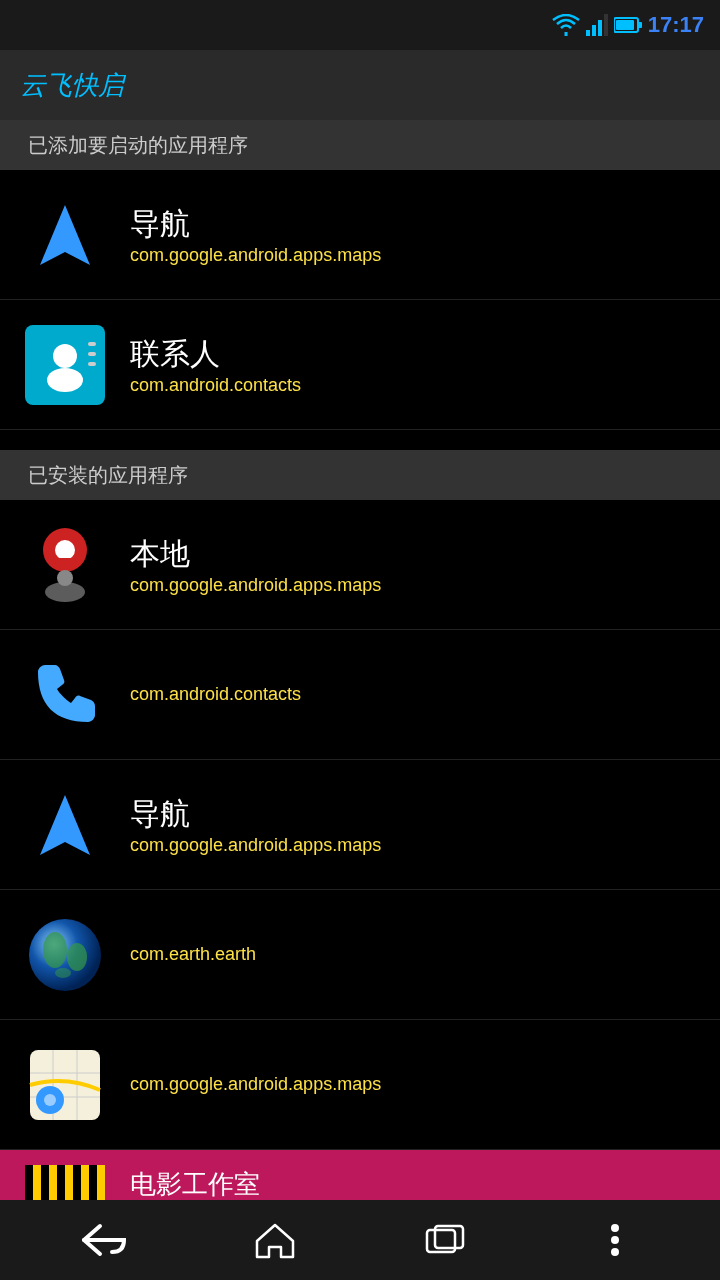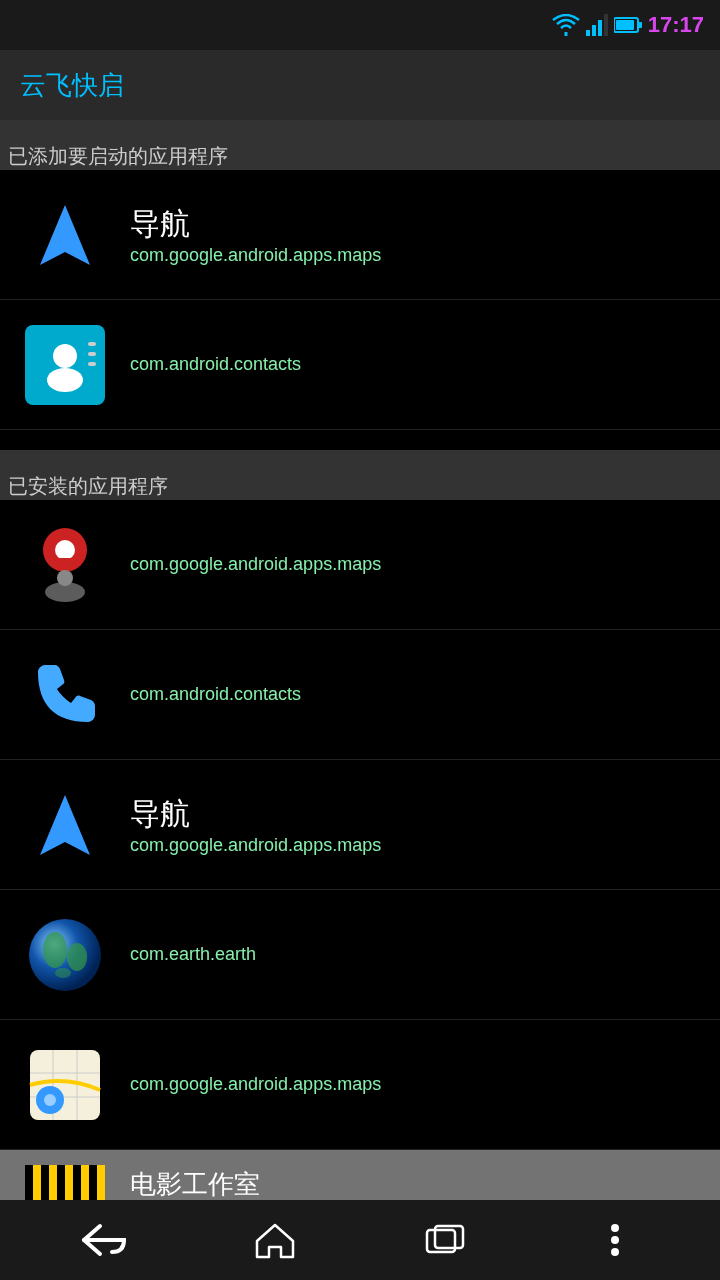--- a/index.html
+++ b/index.html
@@ -22,47 +22,48 @@
       justify-content: flex-end;
       padding-right: 16px;
       gap: 8px;
     }
     .status-icons {
       display: flex;
       align-items: center;
       gap: 6px;
     }
     .status-time {
-      color: #d946ef;
+      color: #3b82f6;
       font-size: 22px;
       font-weight: bold;
     }
 
     
     .title-bar {
       width: 720px;
       height: 70px;
       background: #2a2a2a;
       display: flex;
       align-items: center;
       padding-left: 20px;
     }
     .title-bar-text {
       color: #00bfff;
       font-size: 26px;
+      font-style: italic;
     }
 
     
     .section-header {
       width: 720px;
       height: 50px;
       background: #333;
       display: flex;
-      align-items: flex-end;
-      padding-left: 8px;
+      align-items: center;
+      padding-left: 28px;
     }
     .section-header-text {
       color: #ccc;
       font-size: 20px;
     }
 
     
     .app-item {
       width: 720px;
       height: 130px;
@@ -87,21 +88,21 @@
       flex-direction: column;
       justify-content: space-between;
     }
     .app-name {
       font-size: 30px;
       color: #fff;
       font-weight: normal;
     }
     .app-pkg {
       font-size: 18px;
-      color: #86efac;
+      color: #fde047;
       margin-top: 0;
     }
 
     
     .nav-bar {
       position: absolute;
       bottom: 0;
       width: 720px;
       height: 80px;
       background: #1a1a1a;
@@ -146,21 +147,21 @@
         #000 48px, #000 56px,
         #ffcc00 56px, #ffcc00 64px,
         #000 64px, #000 72px,
         #ffcc00 72px, #ffcc00 80px
       );
     }
 
     .partial-item {
       width: 720px;
       height: 70px;
-      background: #737373;
+      background: #be185d;
       display: flex;
       align-items: center;
       padding: 0 20px;
       border-bottom: 1px solid #222;
       overflow: hidden;
     }
   </style>
 </head>
 <body>
 
@@ -218,20 +219,21 @@
         <circle cx="35" cy="26" r="12" fill="#fff"></circle>
         <ellipse cx="35" cy="50" rx="18" ry="12" fill="#fff"></ellipse>
 
         <rect x="58" y="12" width="8" height="4" rx="2" fill="#ccc"></rect>
         <rect x="58" y="22" width="8" height="4" rx="2" fill="#ccc"></rect>
         <rect x="58" y="32" width="8" height="4" rx="2" fill="#ccc"></rect>
       </svg>
     </div>
   </div>
   <div class="app-info">
+    <span class="app-name">联系人</span>
     <span class="app-pkg">com.android.contacts</span>
   </div>
 </div>
 
 <div style="height: 20px; background: #000;"></div>
 
 <div class="section-header">
   <span class="section-header-text">已安装的应用程序</span>
 </div>
 
@@ -241,20 +243,21 @@
 
       <circle cx="40" cy="30" r="22" fill="#cc2222"></circle>
       <circle cx="40" cy="30" r="10" fill="#fff"></circle>
       <polygon points="40,55 28,38 52,38" fill="#cc2222"></polygon>
 
       <ellipse cx="40" cy="72" rx="20" ry="10" fill="#999" opacity="0.6"></ellipse>
       <circle cx="40" cy="58" r="8" fill="#888"></circle>
     </svg>
   </div>
   <div class="app-info">
+    <span class="app-name">本地</span>
     <span class="app-pkg">com.google.android.apps.maps</span>
   </div>
 </div>
 
 <div class="app-item">
   <div class="app-icon">
     <svg width="70" height="70" viewBox="0 0 70 70">
       <path d="M15,5 C12,5 8,8 8,12 C8,45 25,62 58,62 C62,62 65,58 65,55 L65,46 C65,43 63,41 61,40 L50,36 C48,35 46,36 45,38 L41,43 C36,40 30,34 27,29 L32,25 C34,24 35,22 34,20 L30,9 C29,7 27,5 25,5 Z" fill="#44aaff"></path>
     </svg>
   </div>

